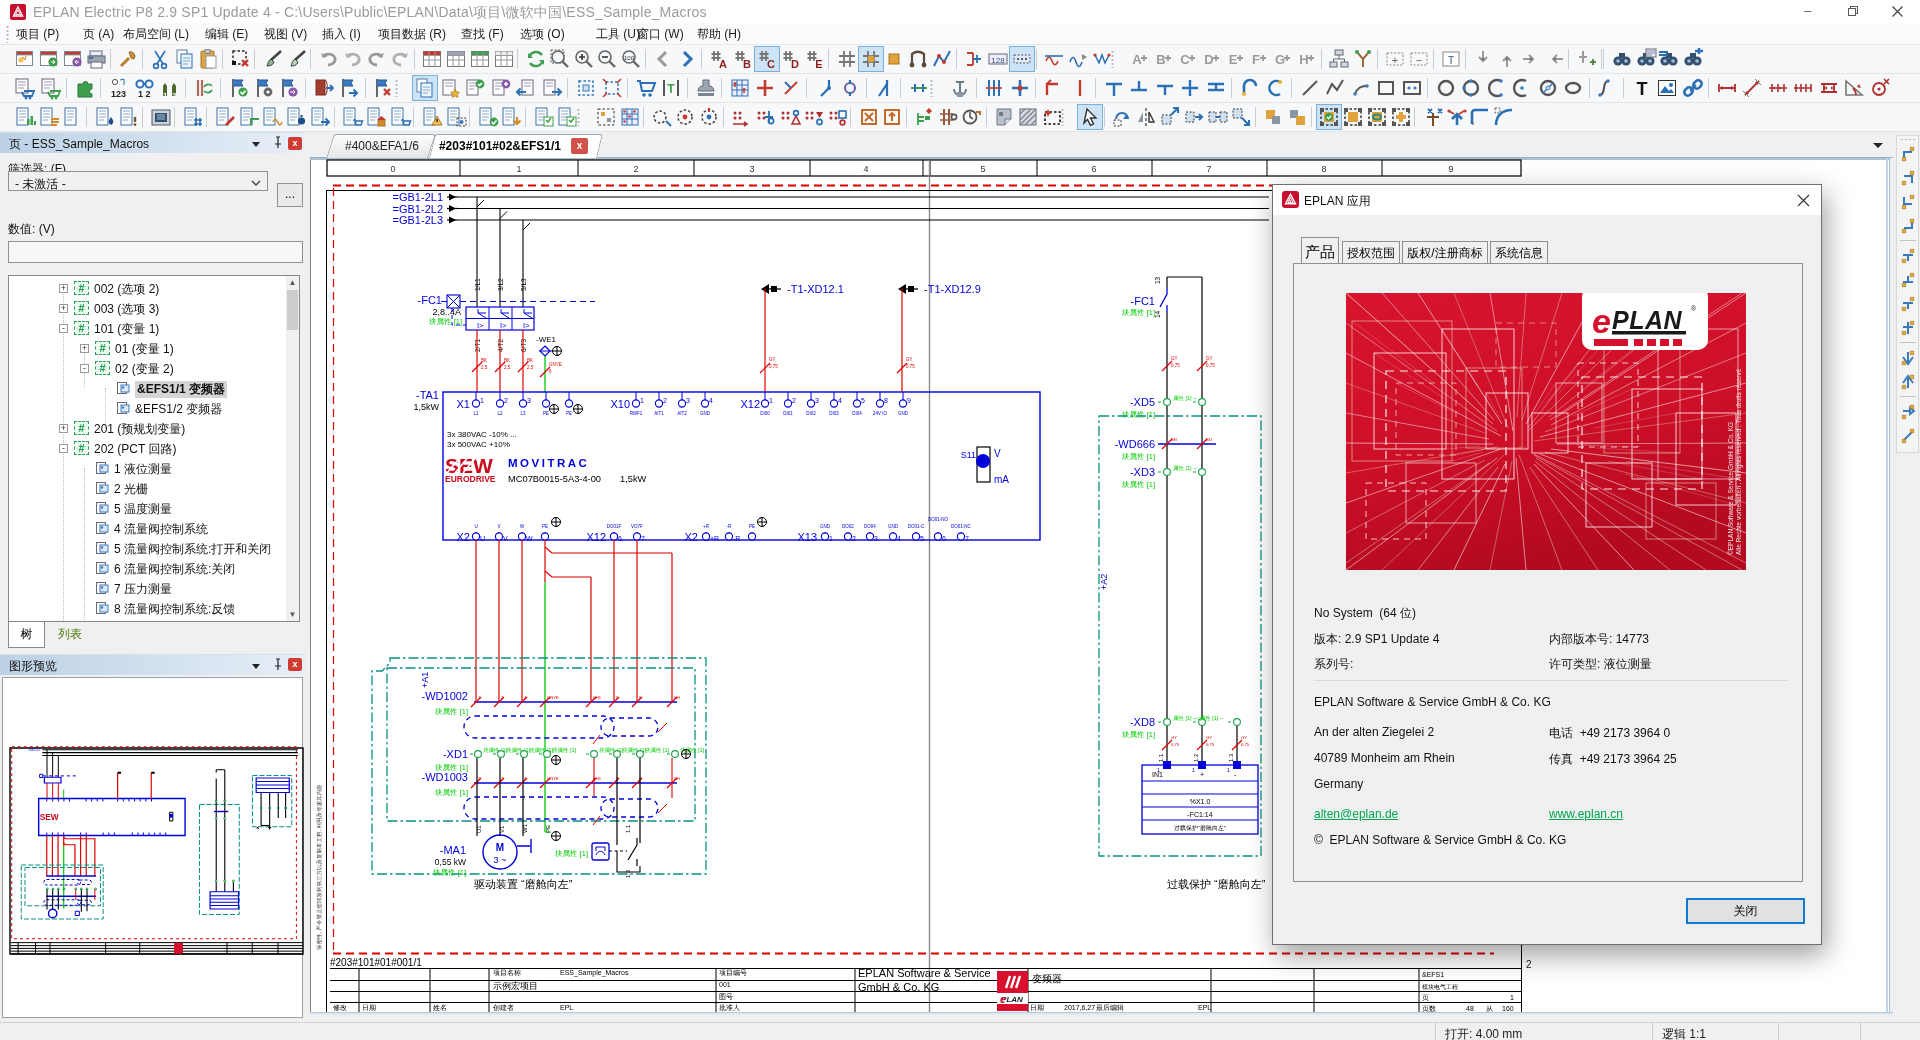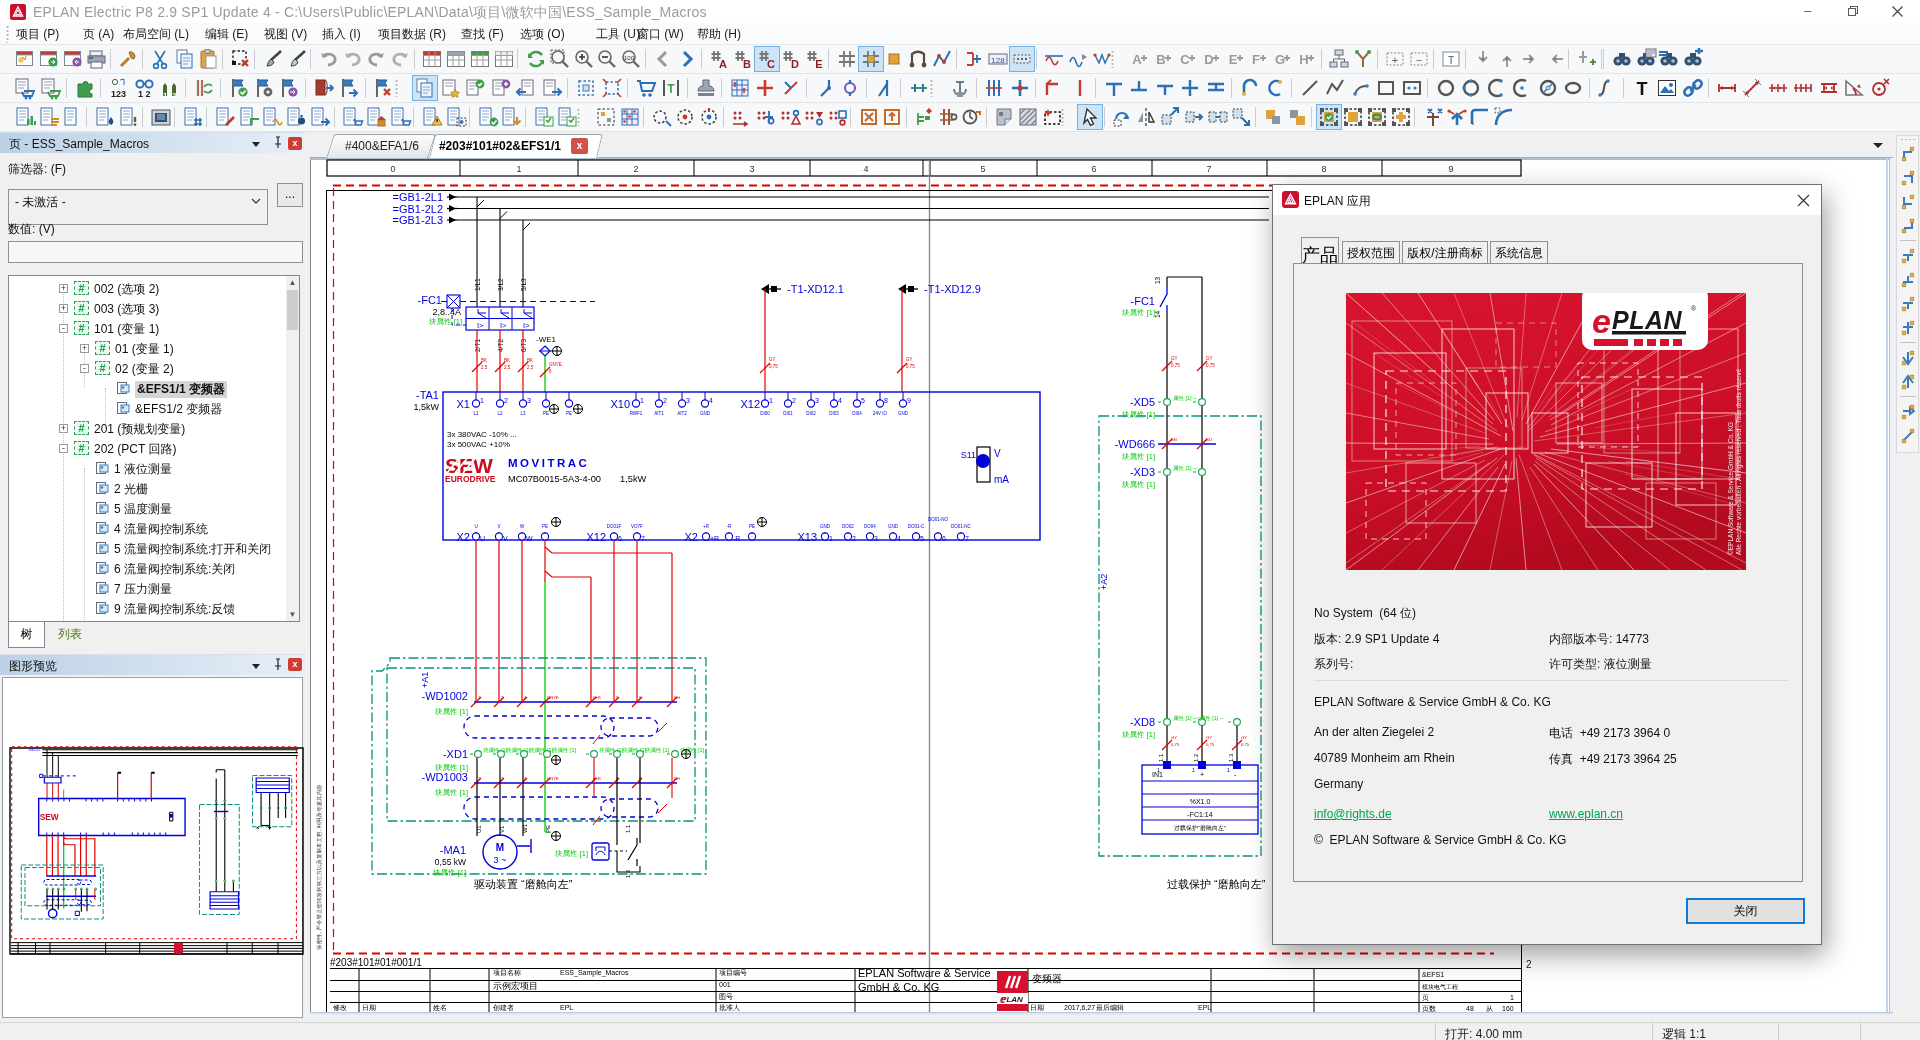--- a/index.html
+++ b/index.html
@@ -1033,21 +1033,21 @@
     <div id="lp-title" style="top:132px">
       <div class="lp-txt">页 - ESS_Sample_Macros</div>
       <div class="pt-ar" style="left:252px"></div>
       <div class="pt-x" style="left:288px">x</div>
     </div>
     <svg class="abs" style="left:272px;top:136px" width="12" height="13" viewBox="0 0 12 13">
       <path d="M4 1h4M6 1v7M3 8h6M6 8v4" stroke="#222" stroke-width="1.2" fill="none"></path>
     </svg>
     <div class="abs" style="left:0;top:153px;width:305px;height:499px;background:#f0f0f0"></div>
     <div class="lbl" style="left:8px;top:161px">筛选器: (F)</div>
-    <div class="combo" style="left:8px;top:189px;width:260px;height:36px">
+    <div class="combo" style="left:8px;top:171px;width:260px;height:20px">
       <span style="position:absolute;left:6px;top:4px">- 未激活 -</span>
       <svg style="position:absolute;right:6px;top:8px" width="10" height="7" viewBox="0 0 10 7">
         <path d="M1 1l4 4 4-4" stroke="#444" stroke-width="1.4" fill="none"></path>
       </svg>
     </div>
     <div class="combo" style="left:277px;top:183px;width:26px;height:24px;background:#e9e9e9;text-align:center;line-height:20px">...</div>
     <div class="lbl" style="left:8px;top:221px">数值: (V)</div>
     <div class="combo" style="left:8px;top:241px;width:295px;height:22px;background:#f7f7f7"></div>
     <div class="tree" style="left:8px;top:275px;width:292px;height:347px">
       <div class="abs" style="left:54px;top:8px;width:1px;height:343px;border-left:1px dotted #bdbdbd"></div>
@@ -1160,21 +1160,21 @@
           <circle cx="7" cy="6.5" r="1.2" fill="#3a7abf"></circle>
         </svg>
         <span class="ttxt" style="left:105px">7 压力测量</span>
       </div>
       <div class="trow" style="top:323px">
         <svg class="ticon-p" style="left:86px;top:2px" viewBox="0 0 14 14">
           <rect x="1.5" y="1.5" width="9" height="11" fill="#fff" stroke="#667"></rect>
           <rect x="5" y="4" width="8" height="7" fill="#dce9f5" stroke="#3a7abf"></rect>
           <circle cx="7" cy="6.5" r="1.2" fill="#3a7abf"></circle>
         </svg>
-        <span class="ttxt" style="left:105px">9 流量阀控制系统:反馈</span>
+        <span class="ttxt" style="left:105px">8 流量阀控制系统:反馈</span>
       </div>
       <div class="trow" style="top:343px">
         <div class="ticon-h" style="left:65px;top:2px">#</div>
         <span class="ttxt" style="left:85px">204 (面板设备)</span>
       </div>
       <div class="scroll" style="right:0;top:0;width:13px;height:345px"></div>
       <div class="sbtn" style="right:0;top:0">▲</div>
       <div class="sbtn" style="right:0;bottom:0">▼</div>
       <div class="abs" style="right:1px;top:14px;width:11px;height:40px;background:#cdcdcd"></div>
     </div>
@@ -1890,21 +1890,21 @@
       <svg class="abs" style="left:9px;top:6px" width="17" height="17" viewBox="0 0 17 17">
         <rect width="17" height="17" rx="3" fill="#c8102e"></rect>
         <path d="M8.5 3.2l5 9.6h-10z" fill="none" stroke="#fff" stroke-width="1.4"></path>
         <path d="M8.5 6.4l2.6 5H5.9z" fill="none" stroke="#fff" stroke-width="1"></path>
         <path d="M8.2 6.5l-1 3h1.6l-1 3" stroke="#fff" stroke-width=".8" fill="none"></path>
       </svg>
       <div class="dlg-t" style="left:31px;top:8px">EPLAN 应用</div>
       <svg class="abs" style="left:524px;top:9px" width="13" height="13" viewBox="0 0 13 13">
         <path d="M1 1l11 11M12 1L1 12" stroke="#333" stroke-width="1.1"></path>
       </svg>
-      <div class="abs" style="left:28px;top:52px;width:38px;height:26px;background:#f0f0f0;border:1px solid #8f8f8f;border-bottom:none;z-index:3;text-align:center;font-size:18px;padding-top:5px">产品</div>
+      <div class="abs" style="left:28px;top:52px;width:38px;height:26px;background:#f0f0f0;border:1px solid #8f8f8f;border-bottom:none;z-index:3;text-align:center;font-size:15px;padding-top:5px">产品</div>
       <div class="abs" style="left:69px;top:56px;width:58px;height:22px;background:#f0f0f0;border:1px solid #8f8f8f;border-bottom:none;z-index:1;text-align:center;font-size:12px;padding-top:3px">授权范围</div>
       <div class="abs" style="left:129px;top:56px;width:86px;height:22px;background:#f0f0f0;border:1px solid #8f8f8f;border-bottom:none;z-index:1;text-align:center;font-size:12px;padding-top:3px">版权/注册商标</div>
       <div class="abs" style="left:217px;top:56px;width:58px;height:22px;background:#f0f0f0;border:1px solid #8f8f8f;border-bottom:none;z-index:1;text-align:center;font-size:12px;padding-top:3px">系统信息</div>
       <div class="abs" style="left:20px;top:78px;width:510px;height:619px;background:#f0f0f0;border:1px solid #8f8f8f;z-index:2"></div>
       <div class="abs" style="left:73px;top:108px;width:400px;height:277px;z-index:4"><svg width="400" height="277" viewBox="0 0 400 277">
           <defs>
             <linearGradient id="rg" x1="0" y1="0" x2="0.3" y2="1">
               <stop offset="0" stop-color="#d8142e"></stop>
               <stop offset=".6" stop-color="#cd0f28"></stop>
               <stop offset="1" stop-color="#b40a20"></stop>
@@ -2005,17 +2005,17 @@
       <div class="dlg-t" style="left:276px;top:446px;z-index:4">内部版本号: 14773</div>
       <div class="dlg-t" style="left:41px;top:471px;z-index:4">系列号:</div>
       <div class="dlg-t" style="left:276px;top:471px;z-index:4">许可类型: 液位测量</div>
       <div class="abs" style="left:41px;top:495px;width:474px;height:1px;background:#dadada;z-index:4"></div>
       <div class="dlg-t" style="left:41px;top:510px;z-index:4">EPLAN Software &amp; Service GmbH &amp; Co. KG</div>
       <div class="dlg-t" style="left:41px;top:540px;z-index:4">An der alten Ziegelei 2</div>
       <div class="dlg-t" style="left:276px;top:540px;z-index:4">电话&nbsp;&nbsp;+49 2173 3964 0</div>
       <div class="dlg-t" style="left:41px;top:566px;z-index:4">40789 Monheim am Rhein</div>
       <div class="dlg-t" style="left:276px;top:566px;z-index:4">传真&nbsp;&nbsp;+49 2173 3964 25</div>
       <div class="dlg-t" style="left:41px;top:592px;z-index:4">Germany</div>
-      <div class="dlg-t" style="left:41px;top:622px;z-index:4"><a class="grn">info@rights.de</a></div>
+      <div class="dlg-t" style="left:41px;top:622px;z-index:4"><a class="grn">alten@eplan.de</a></div>
       <div class="dlg-t" style="left:276px;top:622px;z-index:4"><a class="grn">www.eplan.cn</a></div>
       <div class="dlg-t" style="left:41px;top:648px;z-index:4">©&nbsp;&nbsp;EPLAN Software &amp; Service GmbH &amp; Co. KG</div>
       <div class="abs" style="left:413px;top:713px;width:119px;height:26px;background:#e1e1e1;border:2px solid #0c7bd8;z-index:4;text-align:center;font-size:12px;line-height:22px">关闭</div>
     </div>
   </div>
 </body></html>

